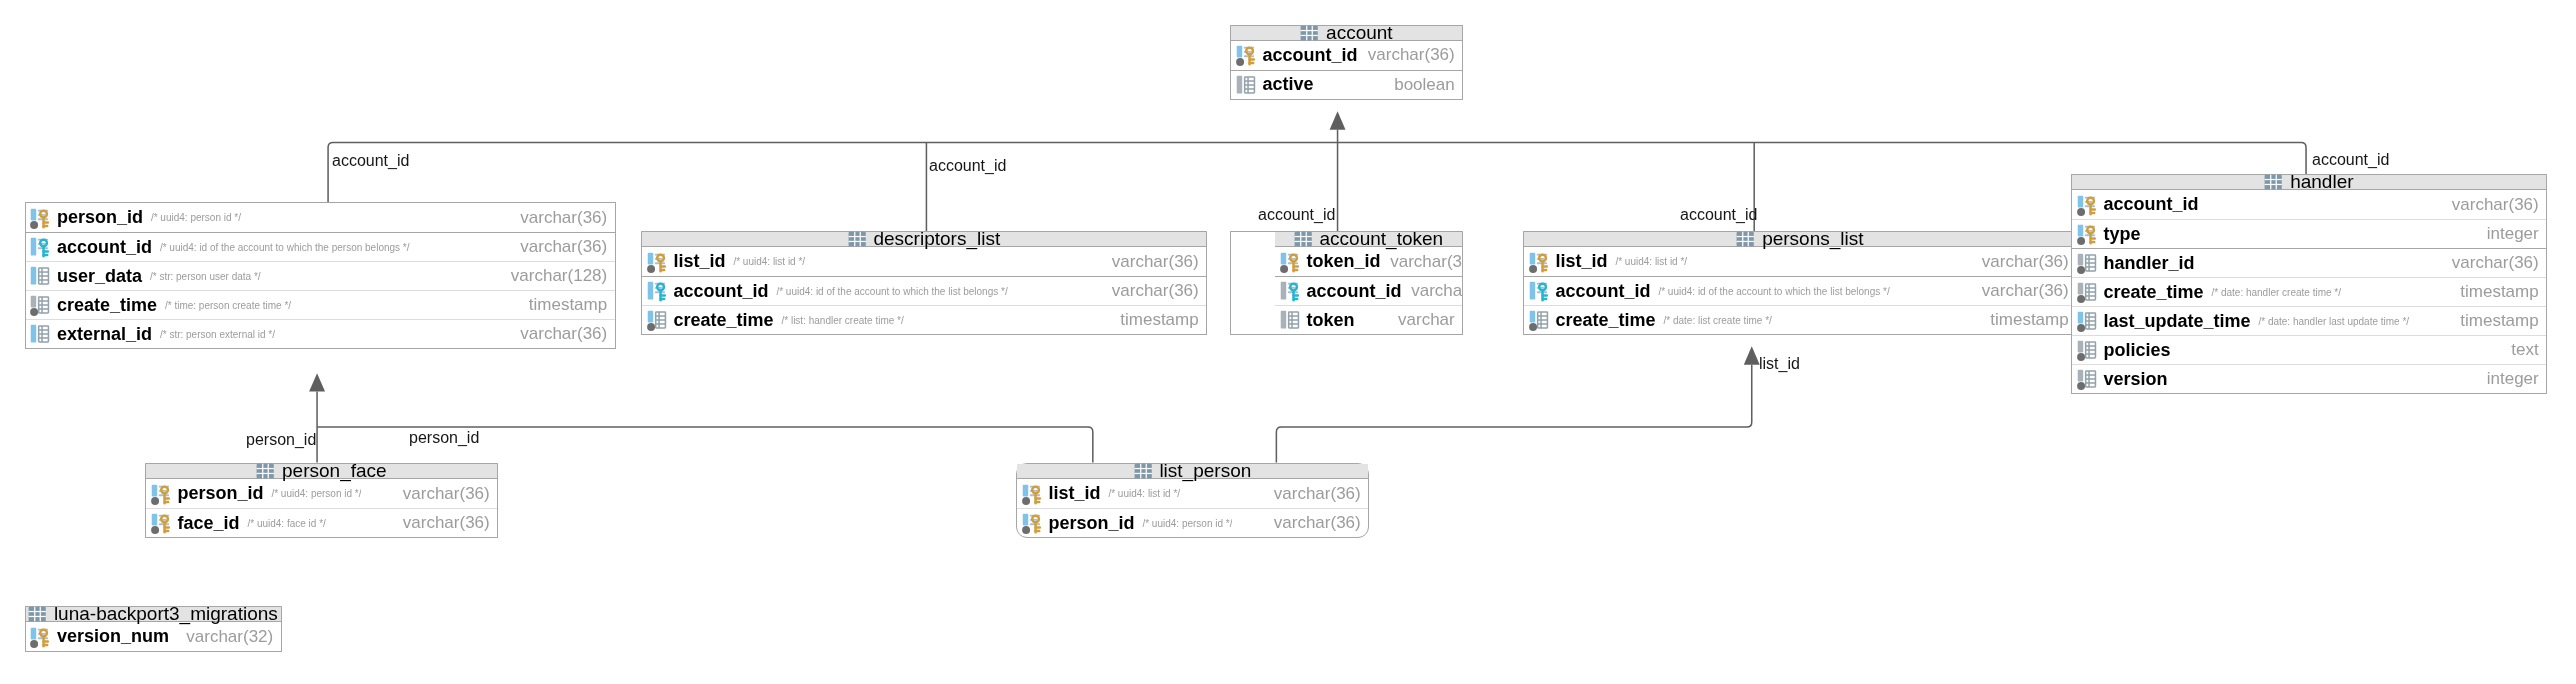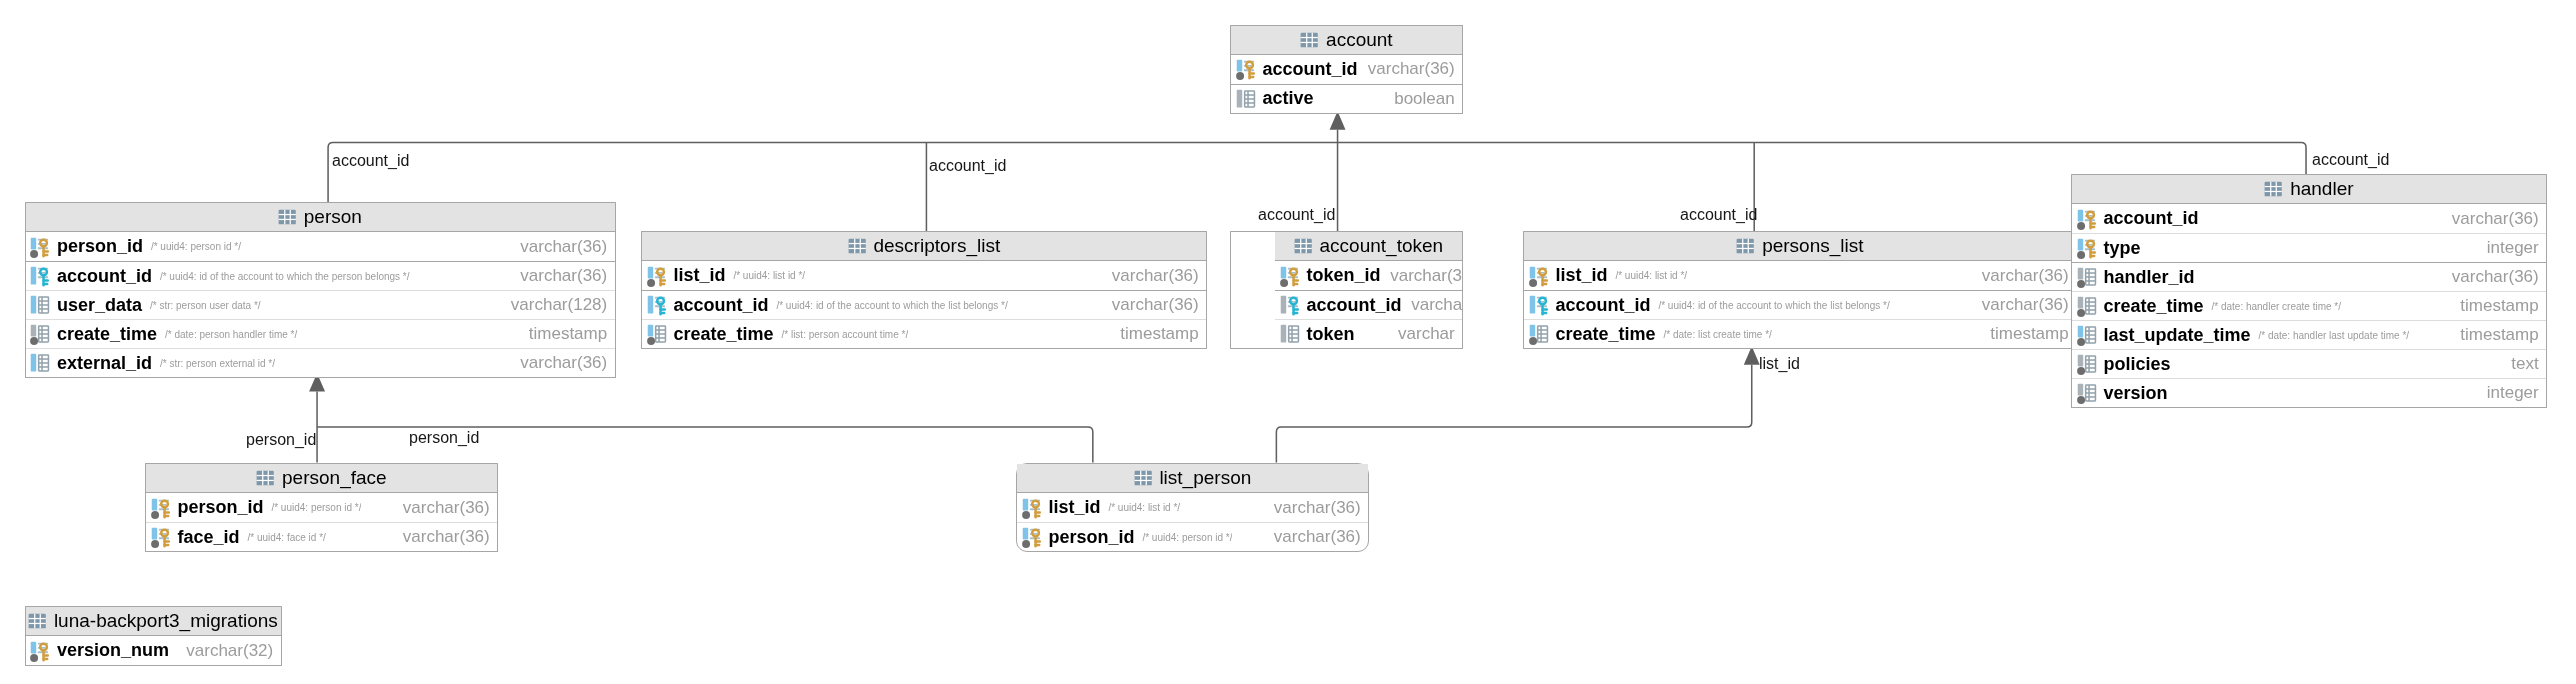--- a/index.html
+++ b/index.html
@@ -3,21 +3,21 @@
 <meta charset="utf-8">
 <style>
   html,body{margin:0;padding:0;background:#ffffff;}
   body{width:2576px;height:684px;position:relative;overflow:hidden;
        font-family:"Liberation Sans","DejaVu Sans",sans-serif;}
   #canvas{position:absolute;left:0;top:0;width:2576px;height:684px;}
   #edge-layer{position:absolute;left:0;top:0;width:2576px;height:684px;}
   #labels .edge-label{position:absolute;font-size:16px;color:#161616;white-space:nowrap;line-height:1.1;}
   .table-node{position:absolute;background:#fff;border:1.2px solid #a6a6a6;box-sizing:border-box;
               border-radius:0.6px;}
-  .thead{height:29px;background:#e3e3e3;border-bottom:1.2px solid #a6a6a6;display:flex;
+  .thead{height:15px;background:#e3e3e3;border-bottom:1.2px solid #a6a6a6;display:flex;
          align-items:center;justify-content:center;gap:7.3px;font-size:19px;color:#000;
          box-sizing:border-box;}
   .thead svg{flex-shrink:0;display:block;}
   .crow{height:29px;display:flex;align-items:center;padding:0 7.3px 0 4.9px;white-space:nowrap;
         overflow:hidden;box-sizing:border-box;}
   .crow.row-sep{border-top:0.6px solid #dddddd;}
   .crow.pk-sep{border-top:1.2px solid #a6a6a6;}
   .cicon{width:21px;height:22px;flex-shrink:0;display:inline-flex;}
   .cname{font-weight:bold;color:#000;font-size:18px;margin-left:5.5px;flex-shrink:0;}
   .ccomment{color:#9c9c9c;font-size:10px;margin-left:8px;overflow:hidden;min-width:0;flex-shrink:1;}
@@ -95,32 +95,20 @@
                 <path d="M14 24.5 H30"></path>
                 <path d="M19.5 5 V31"></path>
               </g>
             </svg>
           </span>
           <span class="cname">active</span>
           <span class="ctype">boolean</span>
         </div>
       </div>
       <div class="table-node" style="left: 24.5px; top: 202px; width: 591px;">
-        <div class="thead">
-          <svg width="18.4" height="16" viewBox="0 0 30 26">
-            <rect x="1" y="1" width="28" height="24" rx="2" fill="#7e98aa"></rect>
-            <g stroke="#ffffff" stroke-width="2">
-              <path d="M1 9 H29"></path>
-              <path d="M1 17 H29"></path>
-              <path d="M11 1 V25"></path>
-              <path d="M20 1 V25"></path>
-            </g>
-          </svg>
-          <span>person</span>
-        </div>
         <div class="crow">
           <span class="cicon">
             <svg width="21" height="22" viewBox="0 0 34 36">
               <rect x="1" y="3" width="9" height="19" rx="1.5" fill="#7fc4e8"></rect>
               <circle cx="6.5" cy="29.5" r="6.5" fill="#6d6d6d"></circle>
               <g stroke="#a9c0cc" stroke-width="3" stroke-linecap="round">
                 <path d="M14 6 H28"></path>
                 <path d="M14 13 H24"></path>
                 <path d="M14 20 H28"></path>
               </g>
@@ -182,21 +170,21 @@
               <g stroke="#93a2ac" stroke-width="2.5" fill="none">
                 <rect x="14" y="5" width="16" height="26" rx="1"></rect>
                 <path d="M14 11.5 H30"></path>
                 <path d="M14 18 H30"></path>
                 <path d="M14 24.5 H30"></path>
                 <path d="M19.5 5 V31"></path>
               </g>
             </svg>
           </span>
           <span class="cname">create_time</span>
-          <span class="ccomment">/* date: person handler time */</span>
+          <span class="ccomment">/* time: person create time */</span>
           <span class="ctype">timestamp</span>
         </div>
         <div class="crow row-sep">
           <span class="cicon">
             <svg width="21" height="22" viewBox="0 0 34 36">
               <rect x="1" y="3" width="9" height="29" rx="1.5" fill="#7fc4e8"></rect>
               <g stroke="#93a2ac" stroke-width="2.5" fill="none">
                 <rect x="14" y="5" width="16" height="26" rx="1"></rect>
                 <path d="M14 11.5 H30"></path>
                 <path d="M14 18 H30"></path>
@@ -274,21 +262,21 @@
               <g stroke="#93a2ac" stroke-width="2.5" fill="none">
                 <rect x="14" y="5" width="16" height="26" rx="1"></rect>
                 <path d="M14 11.5 H30"></path>
                 <path d="M14 18 H30"></path>
                 <path d="M14 24.5 H30"></path>
                 <path d="M19.5 5 V31"></path>
               </g>
             </svg>
           </span>
           <span class="cname">create_time</span>
-          <span class="ccomment">/* list: person account time */</span>
+          <span class="ccomment">/* list: handler create time */</span>
           <span class="ctype">timestamp</span>
         </div>
       </div>
       <div class="table-node" style="left: 1230px; top: 231px; width: 233px; padding-left: 44px;">
         <div class="thead">
           <svg width="18.4" height="16" viewBox="0 0 30 26">
             <rect x="1" y="1" width="28" height="24" rx="2" fill="#7e98aa"></rect>
             <g stroke="#ffffff" stroke-width="2">
               <path d="M1 9 H29"></path>
               <path d="M1 17 H29"></path>

